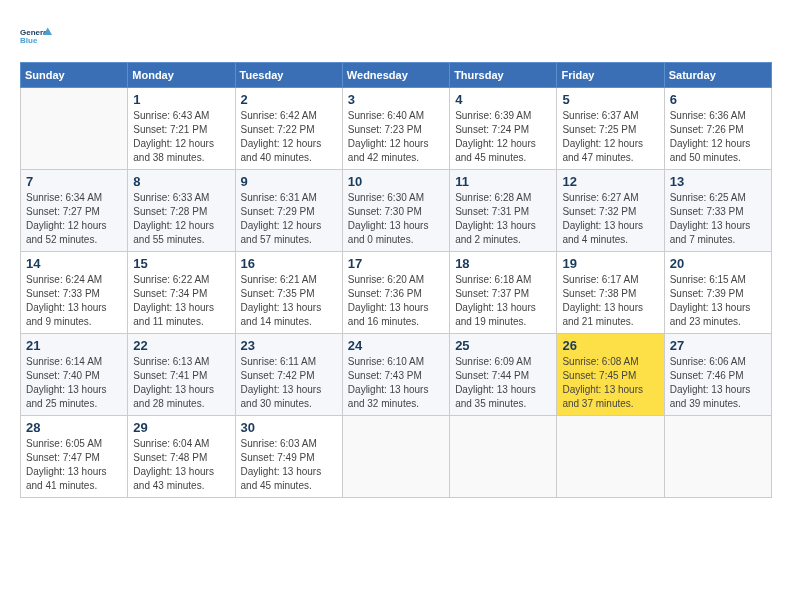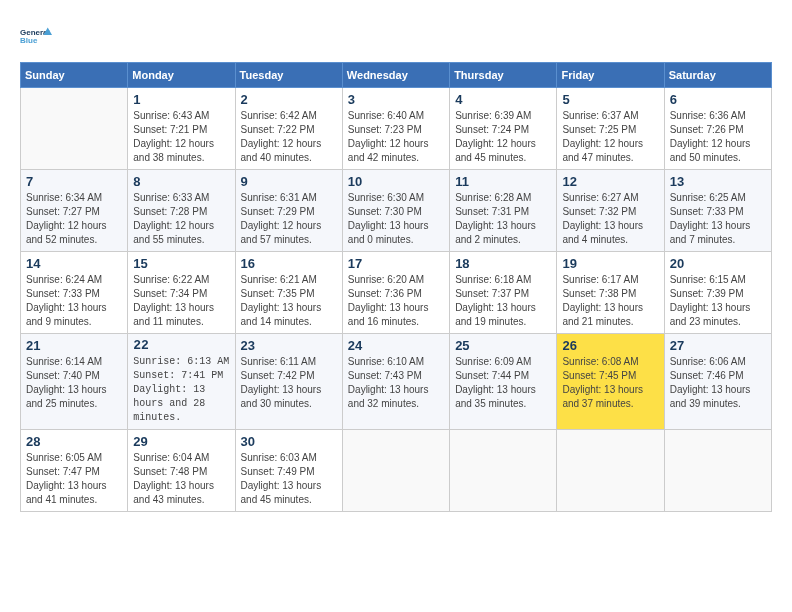--- a/index.html
+++ b/index.html
@@ -189,21 +189,21 @@
         <td style="background: rgb(255, 255, 255);">
           <span class="day-number">20</span>
           <div class="day-info">Sunrise: 6:15 AM<br>Sunset: 7:39 PM<br>Daylight: 13 hours and 23 minutes.</div>
         </td>
       </tr>
       <tr style="background: rgb(245, 247, 251);">
         <td style="background: rgb(245, 247, 251);">
           <span class="day-number">21</span>
           <div class="day-info">Sunrise: 6:14 AM<br>Sunset: 7:40 PM<br>Daylight: 13 hours and 25 minutes.</div>
         </td>
-        <td style="background: rgb(245, 247, 251); font-family: Liberation Mono, monospace;">
+        <td style="background: rgb(245, 247, 251);">
           <span class="day-number">22</span>
           <div class="day-info">Sunrise: 6:13 AM<br>Sunset: 7:41 PM<br>Daylight: 13 hours and 28 minutes.</div>
         </td>
         <td style="background: rgb(245, 247, 251);">
           <span class="day-number">23</span>
           <div class="day-info">Sunrise: 6:11 AM<br>Sunset: 7:42 PM<br>Daylight: 13 hours and 30 minutes.</div>
         </td>
         <td style="background: rgb(245, 247, 251);">
           <span class="day-number">24</span>
           <div class="day-info">Sunrise: 6:10 AM<br>Sunset: 7:43 PM<br>Daylight: 13 hours and 32 minutes.</div>

